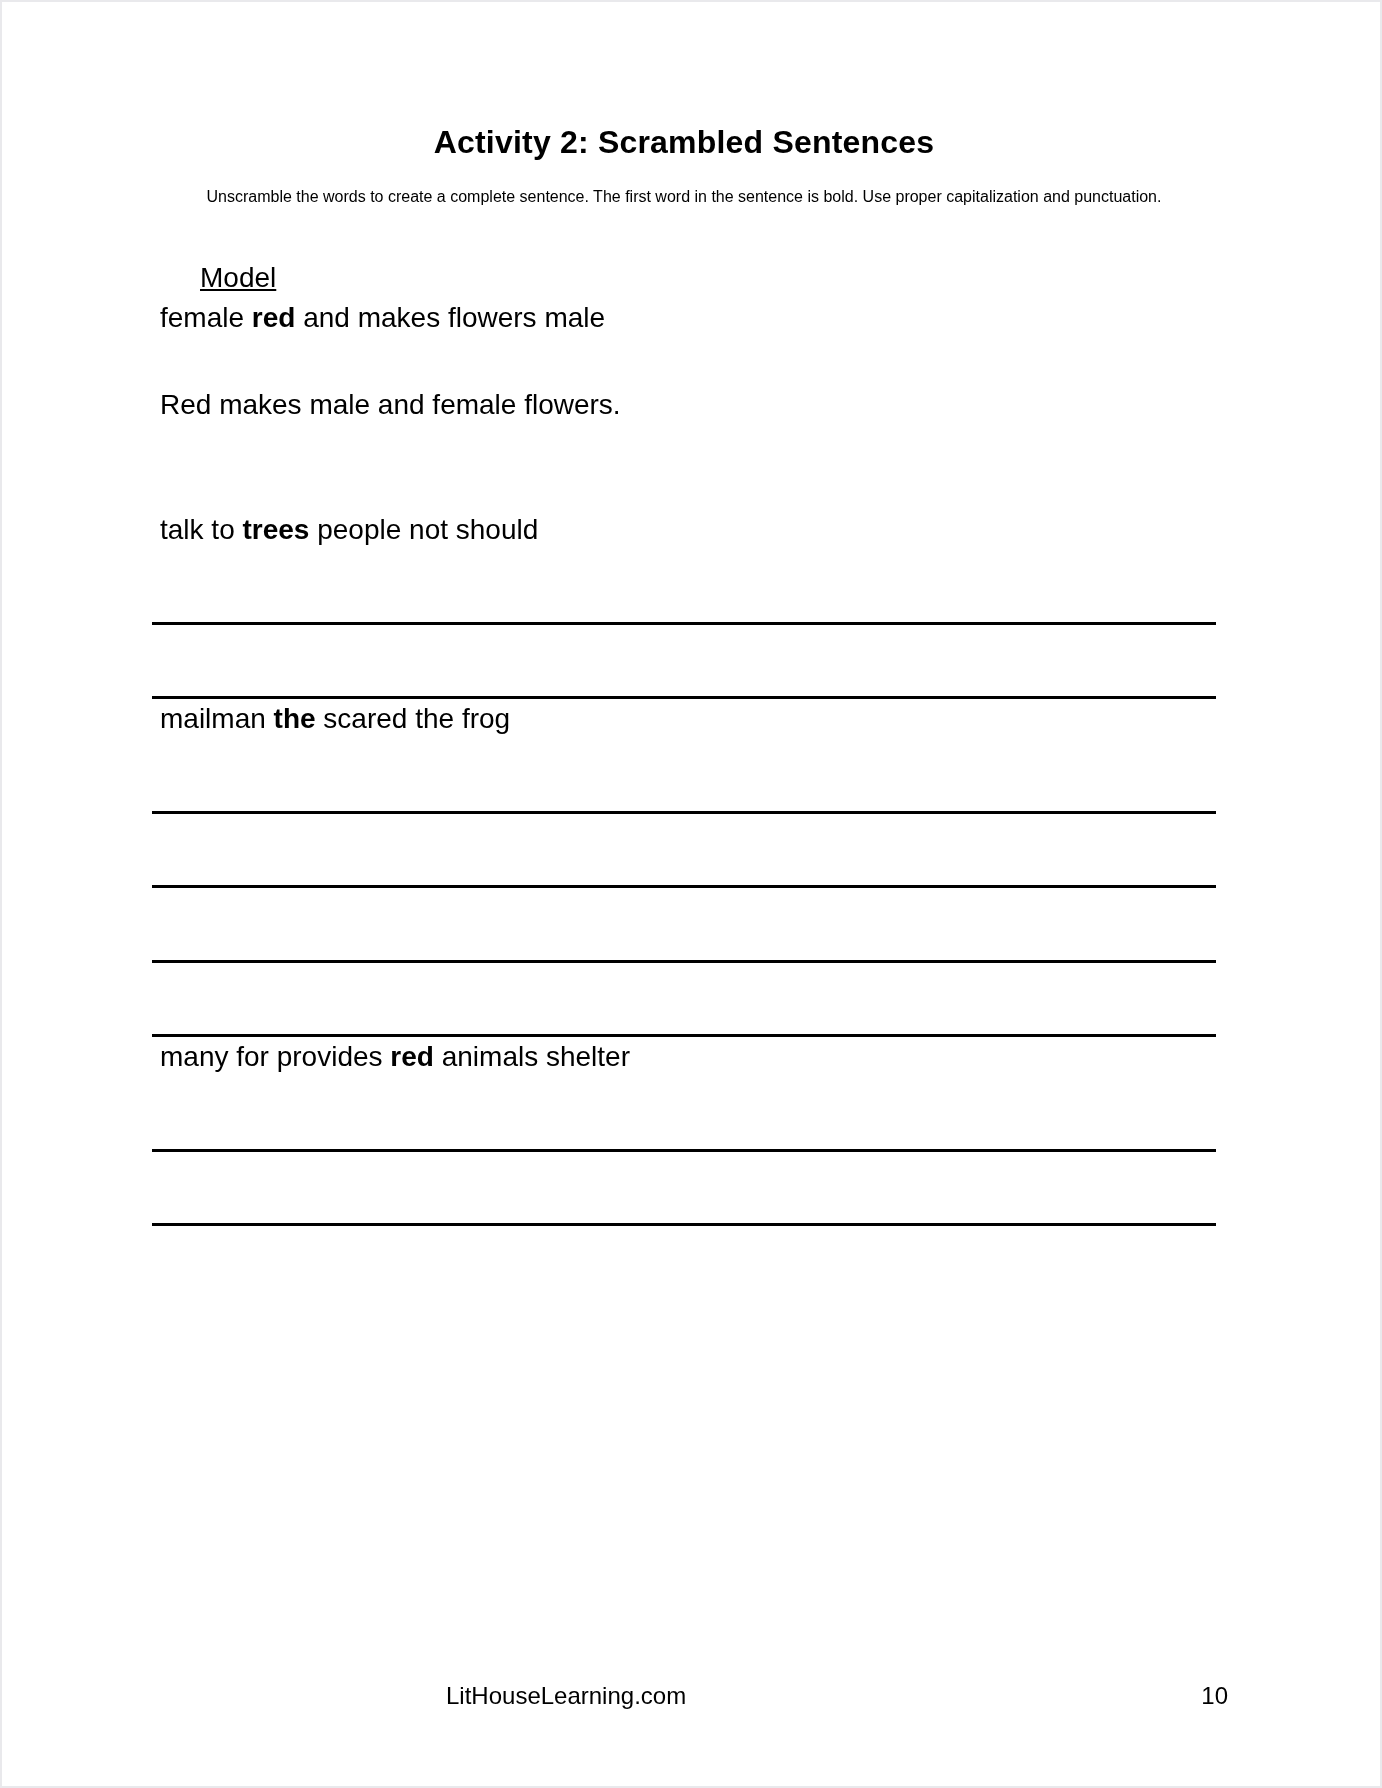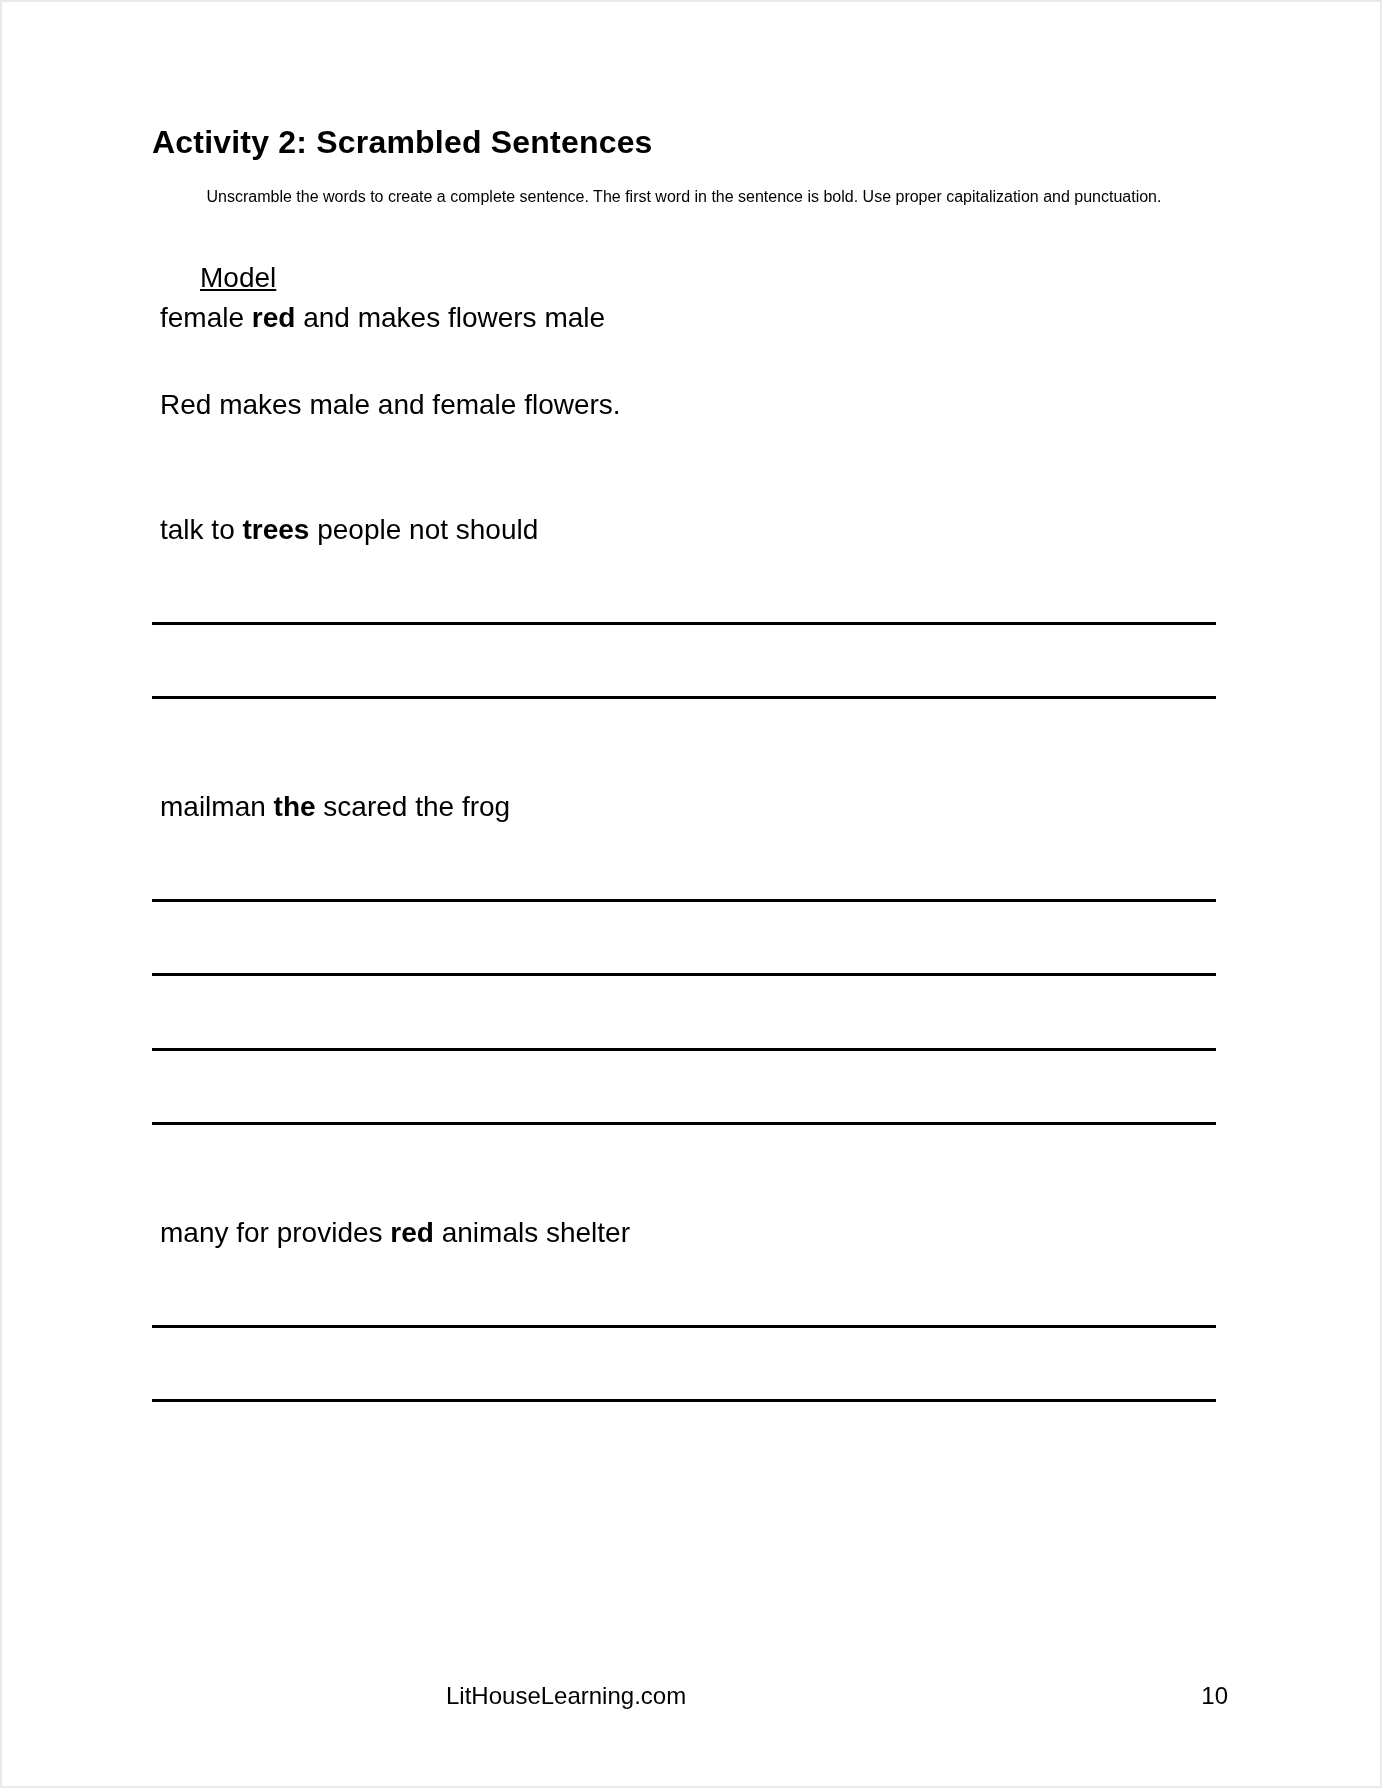--- a/index.html
+++ b/index.html
@@ -13,20 +13,21 @@
     font-family: "Liberation Sans", sans-serif;
     color: #000000;
     overflow: hidden;
   }
   .content {
     padding: 0 164px 0 150px;
   }
   .title {
     margin: 0;
     padding-top: 120px;
+    text-align: center;
     font-size: 32px;
     font-weight: bold;
     line-height: 40px;
     letter-spacing: 0.2px;
   }
   .instructions {
     margin: 12px auto 0 auto;
     max-width: 1040px;
     text-align: center;
     font-size: 16px;
@@ -40,21 +41,21 @@
     text-decoration: underline;
     margin-left: 40px;
   }
   .sentence {
     padding-left: 8px;
     font-size: 28px;
     line-height: 40px;
   }
   .model-answer { margin-top: 47px; }
   .exercise-first { margin-top: 85px; }
-  .exercise { margin-top: 88px; }
+  .exercise { }
   .write-line {
     height: 0;
     border-bottom: 3px solid #000000;
     width: 100%;
   }
   .line-1 { margin-top: 72px; }
   .line-2 { margin-top: 71px; }
   .footer {
     position: absolute;
     left: 0;

